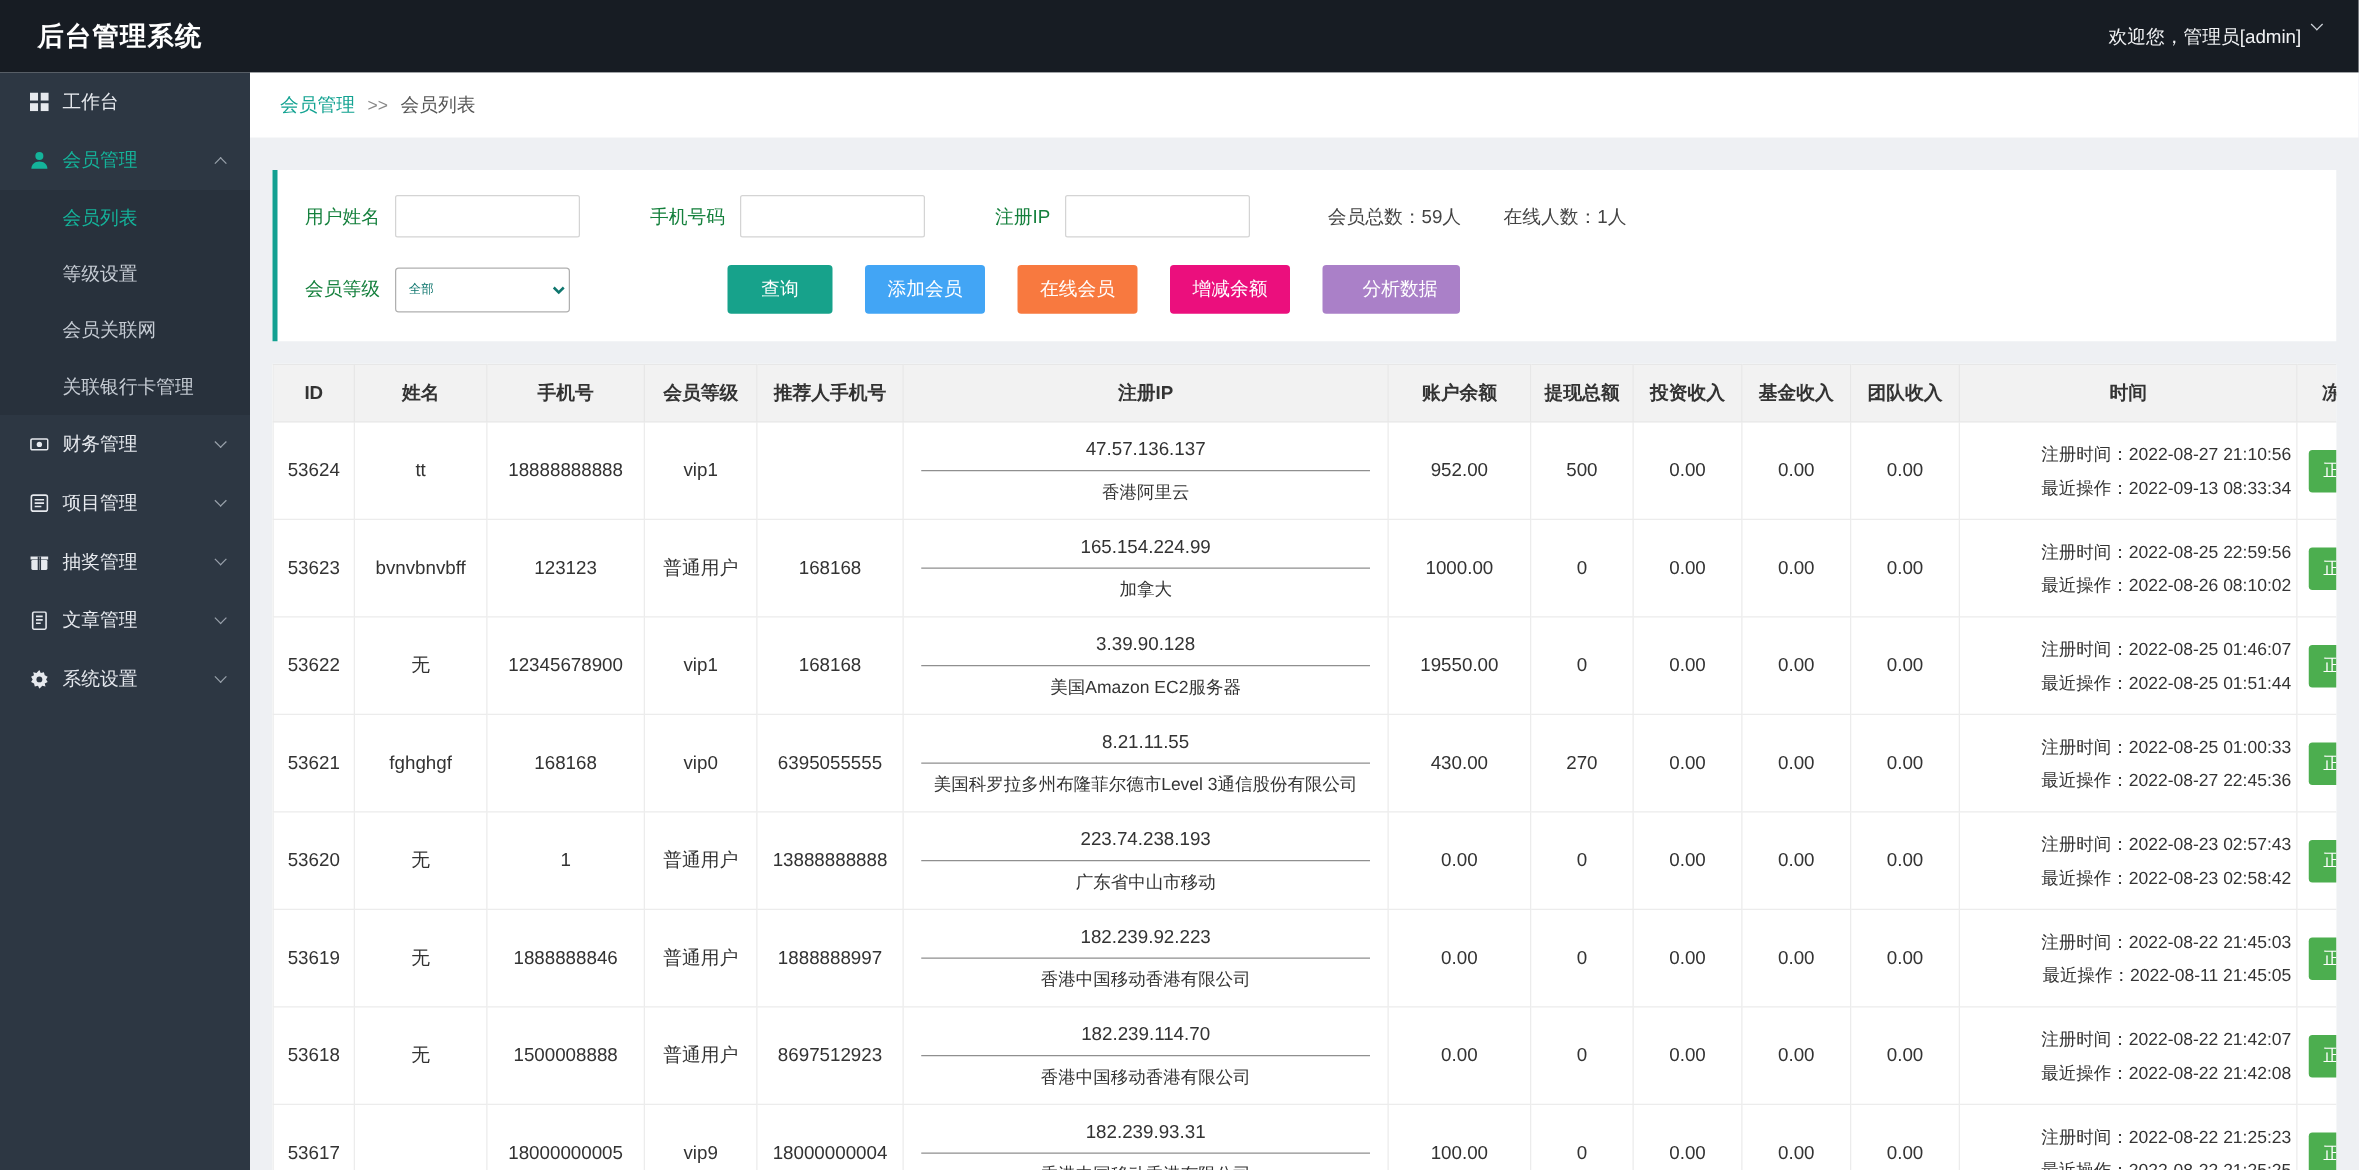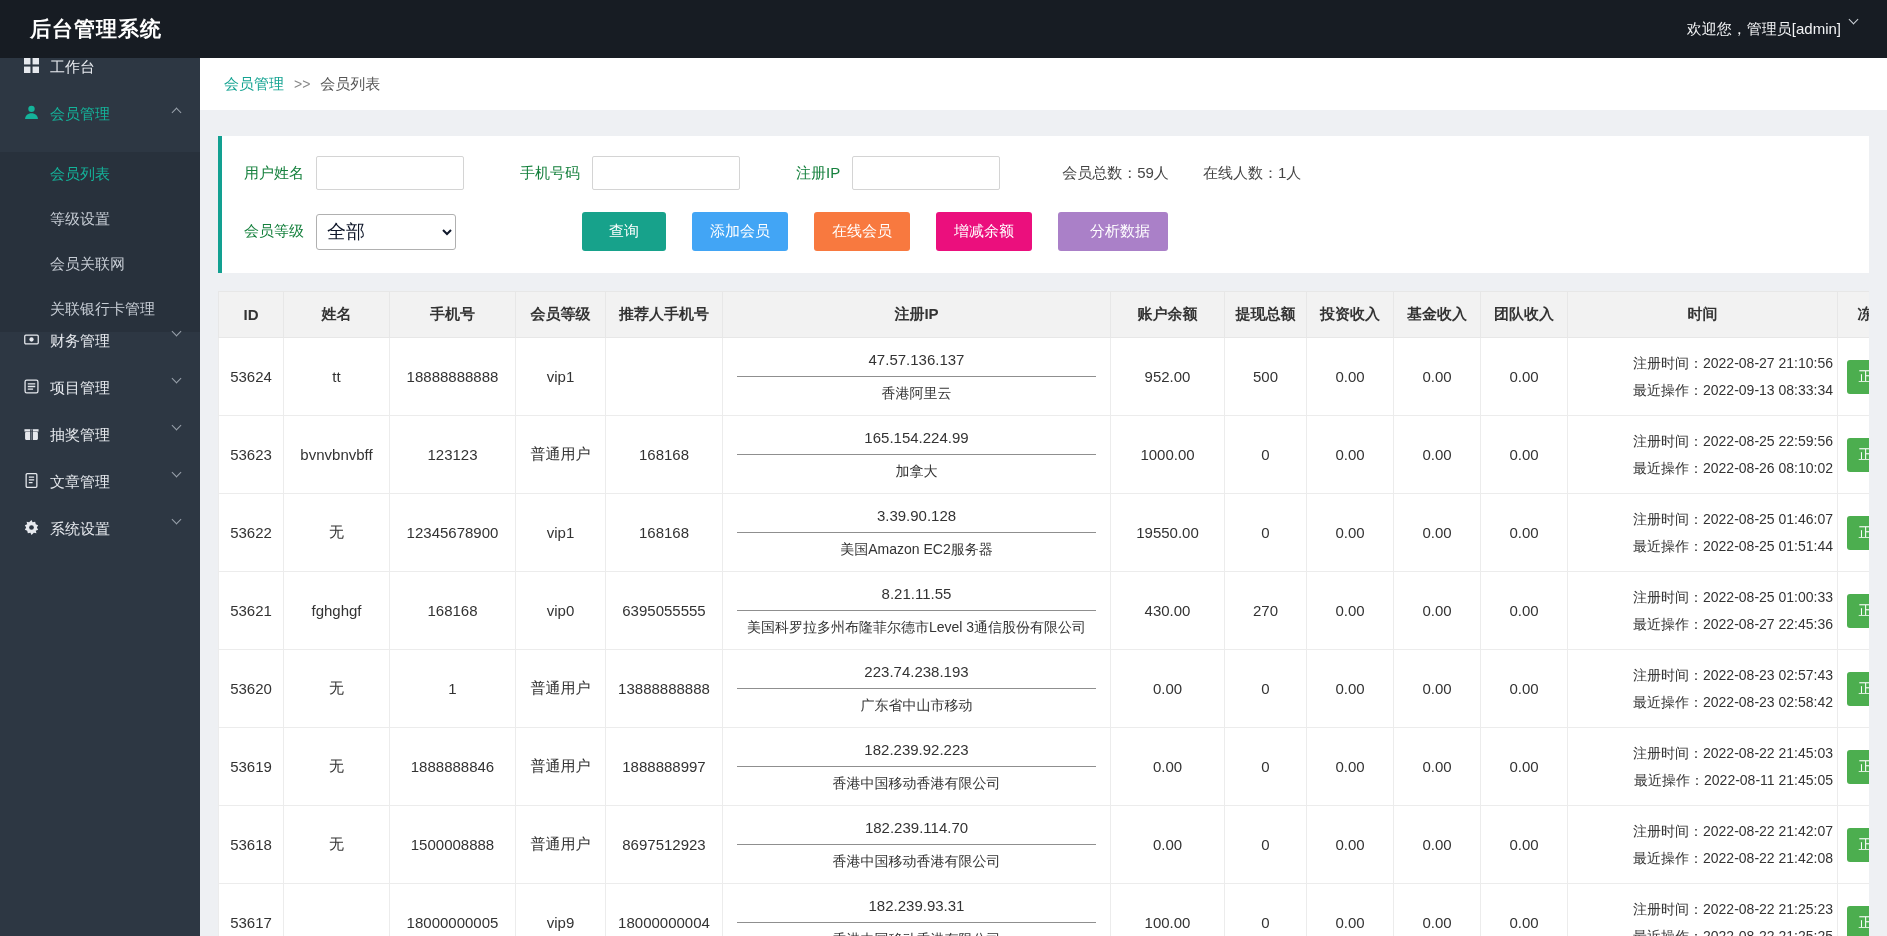--- a/index.html
+++ b/index.html
@@ -13,21 +13,21 @@
   .topbar-user { font-size:15px; display:flex; align-items:flex-start; gap:9px; cursor:pointer; color:#f2f3f5; }
 
   .chev { width:7px; height:7px; border-right:1.6px solid #9aa2ac; border-bottom:1.6px solid #9aa2ac;
     display:inline-block; transform:rotate(45deg); margin-top:-4px; }
   .chev.up { transform:rotate(-135deg); margin-top:4px; }
   .chev.light { border-color:#cfd4da; }
 
   
   .layout { display:flex; height:878px; }
   .sidebar { width:200px; background:#2d3743; flex-shrink:0; overflow:hidden; }
-  .menu-item { height:47px; display:flex; padding:0 20px 0 24px;
+  .menu-item { height:47px; display:flex; align-items:center; padding:0 20px 0 24px;
     color:#e6e9ee; font-size:15px; cursor:pointer; gap:11px; }
   .menu-item.teal { color:#14b39a; }
   .mi-icon { width:15px; height:15px; display:inline-flex; }
   .mi-icon svg { width:15px; height:15px; fill:currentColor; display:block; }
   .mi-label { flex:1; white-space:nowrap; }
   .submenu { background:rgba(0,0,0,0.10); }
   .submenu-item { height:45px; display:flex; align-items:center; padding-left:50px;
     color:#c6ccd4; font-size:15px; cursor:pointer; white-space:nowrap; }
   .submenu-item.active { color:#14b39a; }
 
@@ -42,21 +42,21 @@
 
   
   .filter-card { background:#fff; border-left:4px solid #12a091; padding:20px 22px 22px; }
   .filter-row { display:flex; align-items:center; }
   .filter-row + .filter-row { margin-top:22px; }
   .fgroup { display:flex; align-items:center; margin-right:56px; }
   .fgroup label { font-size:15px; color:#15803d; margin-right:12px; white-space:nowrap; }
   .fgroup input { width:148px; height:34px; border:1px solid #d4d4d4; border-radius:2px;
     padding:0 8px; font-size:14px; outline:none; }
   .fgroup select { width:140px; height:36px; border:1px solid #b0b0b0; border-radius:3px;
-    font-size:19px; padding:0 6px; background:#fff; color:#0f172a; }
+    font-size:10px; padding:0 6px; background:#fff; color:#0f766e; }
   .stats { display:flex; gap:34px; font-size:15px; color:#444; margin-left:6px; white-space:nowrap; }
   .btns { display:flex; gap:26px; margin-left:70px; }
   .btn { border:none; color:#fff; font-size:15px; padding:10px 18px; border-radius:3px;
     cursor:pointer; font-family:inherit; white-space:nowrap; }
   .btn.search  { padding:10px 27px; background:#17a28b; }
   .btn.add     { background:#42a5f5; }
   .btn.online  { background:#f8793f; }
   .btn.adjust  { background:#eb0f7d; }
   .btn.analyze { background:#aa80c8;padding-left:32px; }
 

